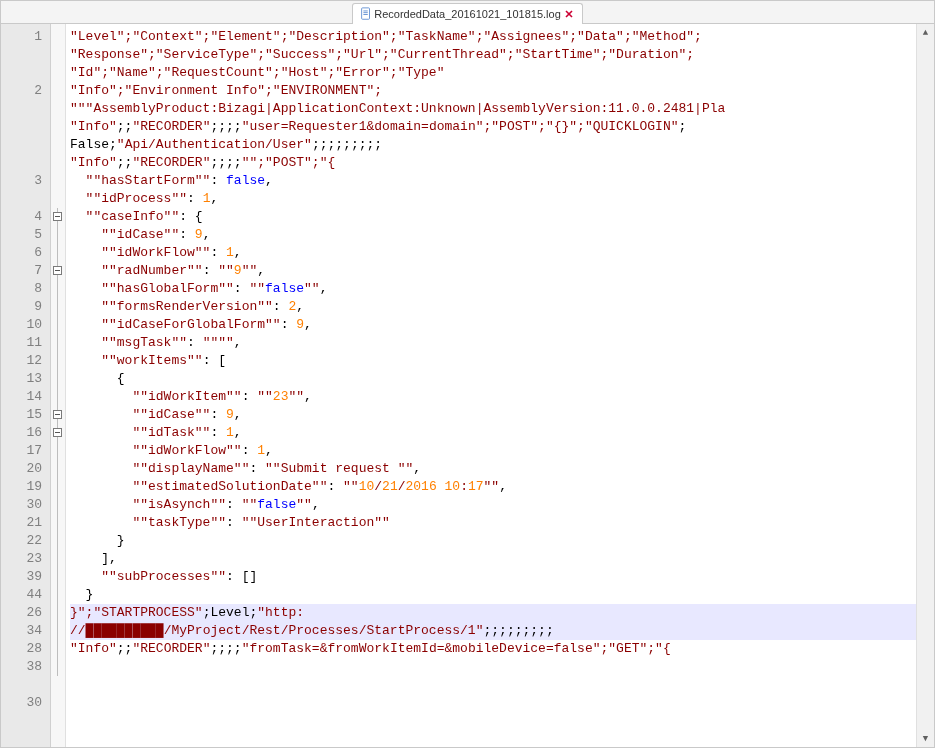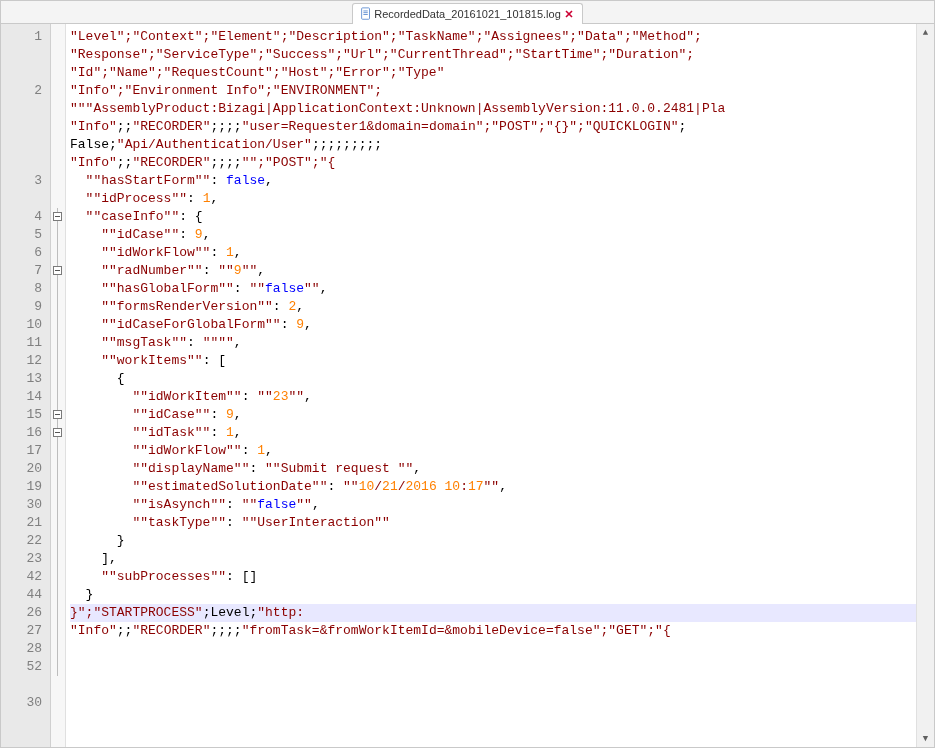--- a/index.html
+++ b/index.html
@@ -192,26 +192,26 @@
         <div class="ln">14</div>
         <div class="ln">15</div>
         <div class="ln">16</div>
         <div class="ln">17</div>
         <div class="ln">20</div>
         <div class="ln">19</div>
         <div class="ln">30</div>
         <div class="ln">21</div>
         <div class="ln">22</div>
         <div class="ln">23</div>
-        <div class="ln">42</div>
+        <div class="ln">39</div>
         <div class="ln">44</div>
         <div class="ln">26</div>
-        <div class="ln">27</div>
+        <div class="ln">34</div>
         <div class="ln">28</div>
-        <div class="ln">52</div>
+        <div class="ln">38</div>
         <div class="ln"></div>
         <div class="ln">30</div>
       </div>
     <div class="fold" id="fold">
         <div class="fr"></div>
         <div class="fr"></div>
         <div class="fr"></div>
         <div class="fr"></div>
         <div class="fr"></div>
         <div class="fr"></div>
@@ -283,20 +283,21 @@
         <div class="cl"><span class="red">        ""idWorkFlow""</span><span class="black">: </span><span class="orange">1</span><span class="black">,</span></div>
         <div class="cl"><span class="red">        ""displayName""</span><span class="black">: </span><span class="red">""Submit request ""</span><span class="black">,</span></div>
         <div class="cl"><span class="red">        ""estimatedSolutionDate""</span><span class="black">: </span><span class="red">""</span><span class="orange">10</span><span class="red">/</span><span class="orange">21</span><span class="red">/</span><span class="orange">2016 10</span><span class="red">:</span><span class="orange">17</span><span class="red">""</span><span class="black">,</span></div>
         <div class="cl"><span class="red">        ""isAsynch""</span><span class="black">: </span><span class="red">""</span><span class="blue">false</span><span class="red">""</span><span class="black">,</span></div>
         <div class="cl"><span class="red">        ""taskType""</span><span class="black">: </span><span class="red">""UserInteraction""</span></div>
         <div class="cl"><span class="black">      }</span></div>
         <div class="cl"><span class="black">    ],</span></div>
         <div class="cl"><span class="red">    ""subProcesses""</span><span class="black">: []</span></div>
         <div class="cl"><span class="black">  }</span></div>
         <div class="cl hl-line"><span class="red">}";"STARTPROCESS"</span><span class="black">;</span><span class="black">Level</span><span class="black">;</span><span class="red">"http:</span></div>
+        <div class="cl hl-line"><span class="red">//</span><span class="red">██████████</span><span class="red">/MyProject/Rest/Processes/StartProcess/1"</span><span class="black">;;;;;;;;;</span></div>
         <div class="cl"><span class="red">"Info"</span><span class="black">;;</span><span class="red">"RECORDER"</span><span class="black">;;;;</span><span class="red">"fromTask=&amp;fromWorkItemId=&amp;mobileDevice=false";"GET";"{</span></div>
       </div>
 
     <div class="scrollbar">
       <div class="up">▲</div>
       <div class="down">▼</div>
     </div>
   </div>
 </div>
 

